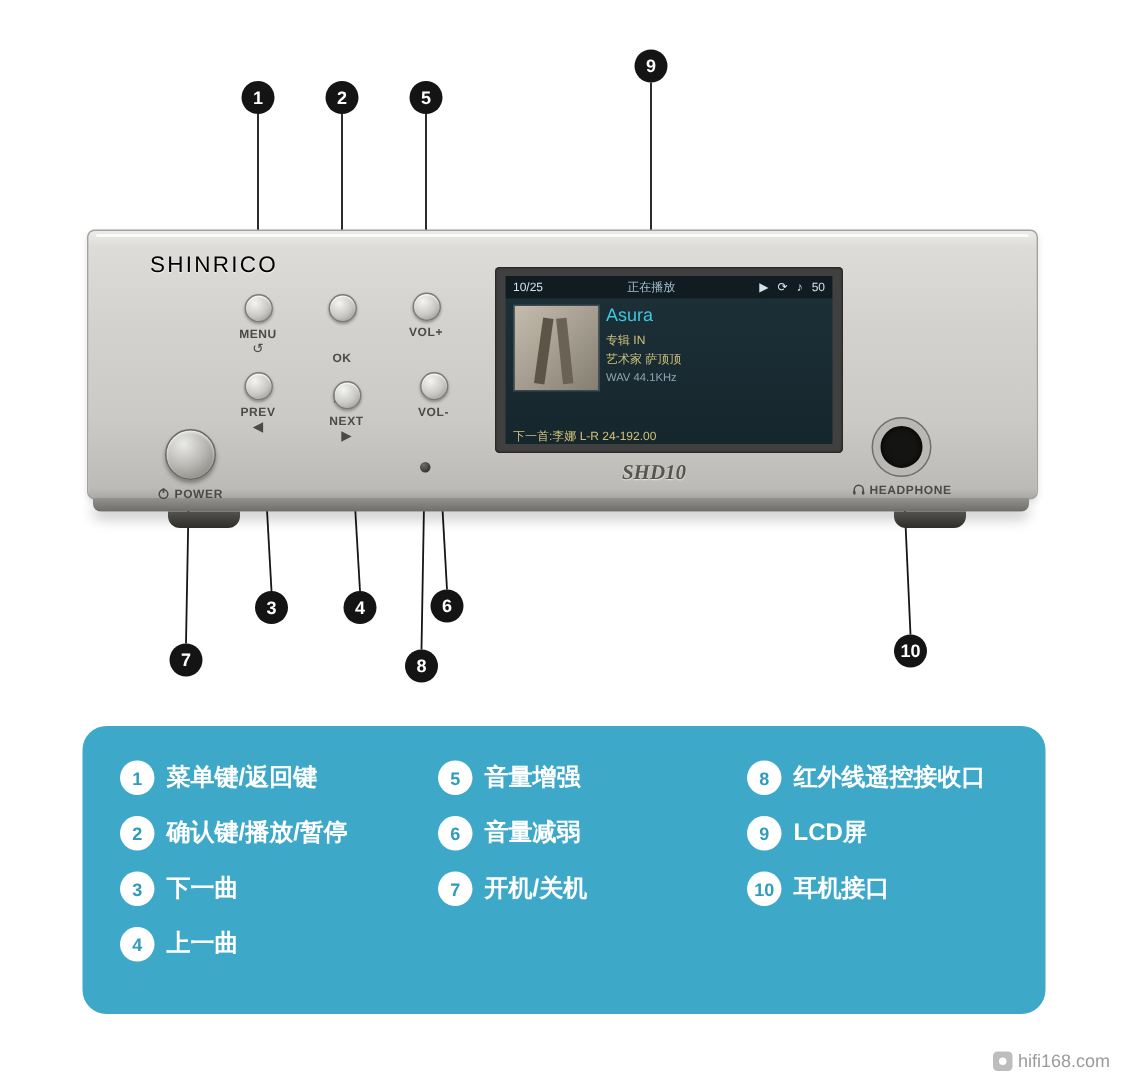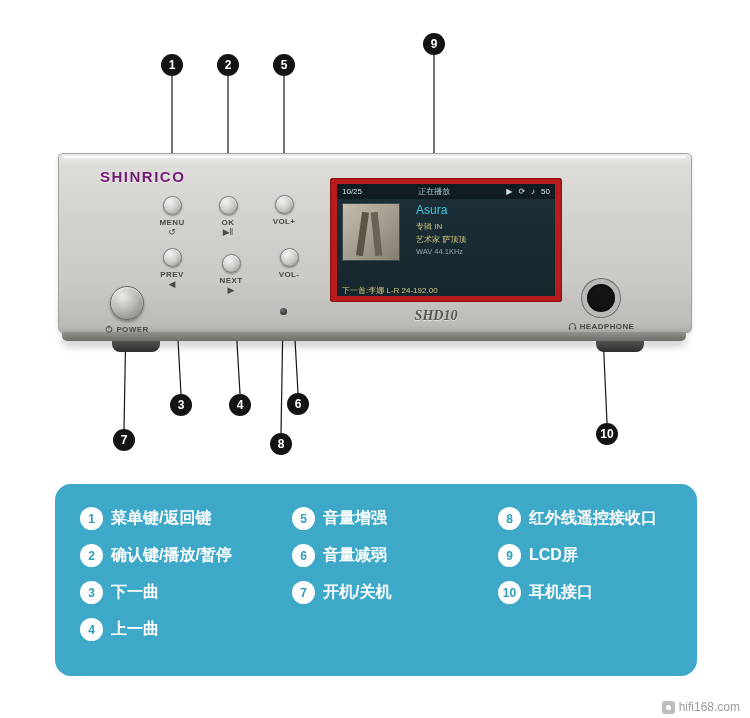--- a/index.html
+++ b/index.html
@@ -17,22 +17,22 @@
   .device-body{position:absolute;left:58px;top:153px;width:632px;height:178px;border-radius:5px;
       background:linear-gradient(180deg,#ececea 0%,#dddcd8 6%,#d3d2ce 35%,#cbcac6 70%,#bcbbb7 96%,#adaca8 100%);
       border:1px solid #a3a29e;box-shadow:0 2px 4px rgba(0,0,0,0.12);}
   .device-body::before{content:"";position:absolute;top:2px;left:5px;right:5px;height:2px;
       background:rgba(255,255,255,0.8);border-radius:2px;}
   .device-base{position:absolute;left:62px;top:332px;width:624px;height:9px;border-radius:0 0 5px 5px;
       background:linear-gradient(180deg,#93928e,#6e6d69);box-shadow:0 5px 9px rgba(0,0,0,0.22);}
   .foot{position:absolute;top:341px;width:48px;height:11px;border-radius:0 0 8px 8px;
       background:linear-gradient(180deg,#53524f,#2d2d2b);}
 
-  .brand{position:absolute;left:100px;top:168px;font-size:15px;font-weight:bold;letter-spacing:1.5px;
-      color:#701a75;text-shadow:0 1px 1px rgba(255,255,255,0.8);}
+  .brand{position:absolute;left:100px;top:168px;font-size:15px;font-weight:normal;letter-spacing:1.5px;
+      color:#000000;text-shadow:0 1px 1px rgba(255,255,255,0.8);}
 
   .ctrl{position:absolute;width:46px;display:flex;flex-direction:column;align-items:center;z-index:2;}
   .knob-s{width:17px;height:17px;border-radius:50%;border:1px solid #7c7b77;
       background:radial-gradient(circle at 35% 30%,#f4f4f2,#c9c8c4 55%,#8d8c88 100%);
       box-shadow:0 1px 2px rgba(0,0,0,0.35), inset 0 1px 1px rgba(255,255,255,0.8);}
   .ctrl .lbl{margin-top:3px;font-size:8px;font-weight:bold;color:#4a4a46;letter-spacing:0.4px;}
   .ctrl .sym{margin-top:1px;font-size:9px;color:#4a4a46;line-height:9px;}
 
   .power-knob{width:32px;height:32px;border-radius:50%;border:1px solid #6b6a66;
       background:radial-gradient(circle at 35% 28%,#eaeae6,#b9b8b4 48%,#76756f 100%);
@@ -44,34 +44,34 @@
       background:radial-gradient(circle at 35% 30%,#6e6e6c,#1e1e1c);z-index:2;}
 
   .model{position:absolute;left:406px;top:308px;width:60px;text-align:center;
       font-family:"Liberation Serif", serif;font-style:italic;font-weight:bold;font-size:14px;
       color:#56564f;text-shadow:0 1px 1px rgba(255,255,255,0.7);}
 
   .hp-jack{width:28px;height:28px;border-radius:50%;background:#141412;
       border:5px solid #b9b8b4;box-shadow:0 0 0 1px #6e6d69, inset 0 0 4px #000;}
 
   
-  .lcd{position:absolute;left:330px;top:178px;width:232px;height:124px;background:#b91c1c;
+  .lcd{position:absolute;left:330px;top:178px;width:232px;height:124px;background:#404040;
       border-radius:3px;box-shadow:inset 0 0 2px #000;z-index:2;}
   .lcd-inner{position:absolute;left:7px;top:6px;width:218px;height:112px;
       background:linear-gradient(180deg,#1d3038,#16262d);overflow:hidden;
       display:flex;flex-direction:column;}
   .lcd-top{height:15px;background:rgba(0,0,0,0.4);display:flex;align-items:center;
       padding:0 5px;font-size:8px;color:#cfe3ea;gap:6px;}
   .lcd-top .mid{flex:1;text-align:center;color:#9fc0ca;}
   .lcd-main{flex:1;display:flex;padding:4px 5px 0 5px;}
   .art{width:56px;height:56px;border:1px solid #3a4a50;flex:0 0 auto;position:relative;
       background:linear-gradient(135deg,#c4bcab 0%,#a9a294 45%,#847e70 100%);overflow:hidden;}
   .art::before{content:"";position:absolute;left:16px;top:8px;width:7px;height:44px;background:#5d5448;transform:rotate(8deg);}
   .art::after{content:"";position:absolute;left:30px;top:8px;width:7px;height:44px;background:#6b6154;transform:rotate(-6deg);}
-  .meta{margin-left:16px;min-width:0;display:flex;flex-direction:column;}
+  .meta{margin-left:4px;min-width:0;display:flex;flex-direction:column;}
   .t-title{font-size:12px;color:#3ec6e0;margin:0 0 2px 0;}
   .t-line{font-size:8px;color:#cec27a;margin-top:2px;white-space:nowrap;}
   .t-fmt{font-size:7.5px;color:#8ea6ae;margin-top:2px;}
   .t-next{font-size:8px;color:#cec27a;padding:2px 5px 0 5px;white-space:nowrap;overflow:hidden;}
   .lcd-bottom{height:15px;display:flex;align-items:center;gap:5px;padding:0 5px;
       font-size:8px;color:#d5e4ea;}
   .pbar{flex:1;height:5px;background:#46565c;border-radius:2px;overflow:hidden;}
   .pfill{height:100%;background:#d8d4bc;}
 
   
@@ -122,21 +122,21 @@
   <div class="foot" style="left:112px;"></div>
   <div class="foot" style="left:596px;"></div>
 
   <div class="brand">SHINRICO</div>
 
   <div class="ctrl" style="left:149px;top:196px;justify-content:space-between;">
     <div class="knob-s"></div>
     <div class="lbl">MENU</div>
     <div class="sym">↺</div>
   </div>
-  <div class="ctrl" style="left:205px;top:196px;">
+  <div class="ctrl" style="left:205px;top:196px;gap:16px;">
     <div class="knob-s"></div>
     <div class="lbl">OK</div>
     <div class="sym">▶‖</div>
   </div>
   <div class="ctrl" style="left:261px;top:195px;align-items:center;">
     <div class="knob-s"></div>
     <div class="lbl">VOL+</div>
   </div>
 
   <div class="ctrl" style="left:149px;top:248px;">

